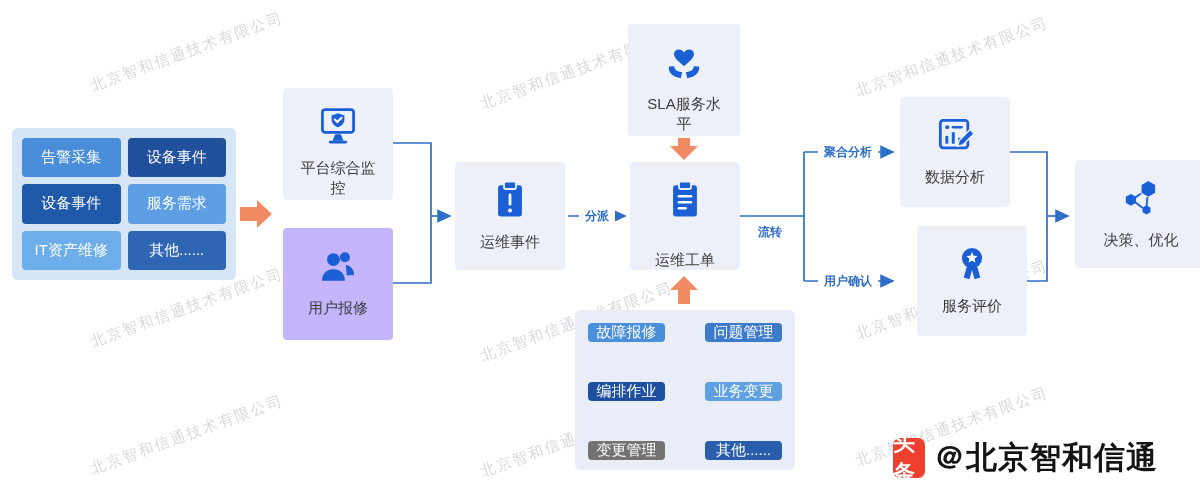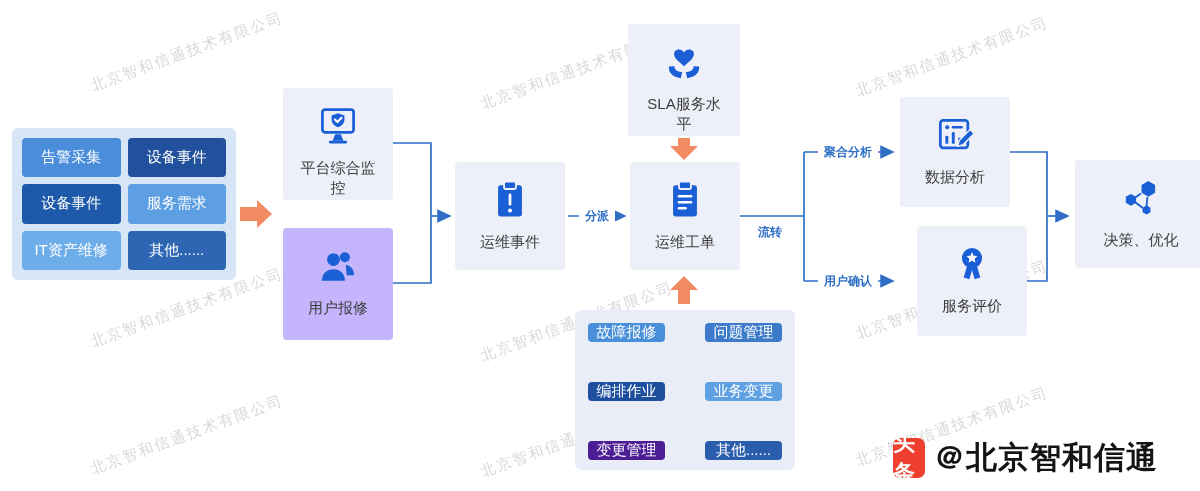--- a/index.html
+++ b/index.html
@@ -128,21 +128,21 @@
       <svg viewBox="0 0 48 48" width="44" height="44">
         <rect x="11" y="8" width="26" height="34" rx="3" fill="#1a5fd6"></rect>
         <rect x="17.5" y="4" width="13" height="8" rx="2" fill="#1a5fd6" stroke="#edf0f8" stroke-width="2"></rect>
         <rect x="22.5" y="17" width="3" height="13" rx="1.5" fill="#fff"></rect>
         <circle cx="24" cy="35.5" r="2.2" fill="#fff"></circle>
       </svg>
     </span>
     <span class="node-label">运维事件</span>
   </div>
 
-  <div class="node" style="left: 630px; top: 162px; width: 110px; height: 108px; background: rgb(237, 240, 248);">
+  <div class="node" style="left: 630px; top: 162px; width: 110px; height: 108px; background: rgb(237, 240, 248); justify-content: space-between;">
     <span class="icon">
       <svg viewBox="0 0 48 48" width="44" height="44">
         <rect x="11" y="8" width="26" height="34" rx="3" fill="#1a5fd6"></rect>
         <rect x="17.5" y="4" width="13" height="8" rx="2" fill="#1a5fd6" stroke="#edf0f8" stroke-width="2"></rect>
         <rect x="16" y="18.5" width="16" height="2.8" rx="1.4" fill="#fff"></rect>
         <rect x="16" y="25" width="16" height="2.8" rx="1.4" fill="#fff"></rect>
         <rect x="16" y="31.5" width="10" height="2.8" rx="1.4" fill="#fff"></rect>
       </svg>
     </span>
     <span class="node-label">运维工单</span>
@@ -157,21 +157,21 @@
       </svg>
     </span>
     <span class="node-label">SLA服务水平</span>
   </div>
 
   <div class="panel bottom-panel" style="background: rgb(233, 237, 248); gap: 40px;">
     <div class="tile" style="background: rgb(74, 143, 217);">故障报修</div>
     <div class="tile" style="background: rgb(61, 123, 202);">问题管理</div>
     <div class="tile" style="background: rgb(29, 79, 158);">编排作业</div>
     <div class="tile" style="background: rgb(95, 160, 226);">业务变更</div>
-    <div class="tile" style="background: #4c1d95;">变更管理</div>
+    <div class="tile" style="background: #737373;">变更管理</div>
     <div class="tile" style="background: rgb(42, 93, 171);">其他......</div>
   </div>
 
   <div class="node" style="left: 900px; top: 97px; width: 110px; height: 110px; background: rgb(237, 240, 248);">
     <span class="icon">
       <svg viewBox="0 0 48 48" width="44" height="44">
         <rect x="8" y="8" width="30" height="30" rx="3" fill="none" stroke="#1a5fd6" stroke-width="3"></rect>
         <circle cx="15.5" cy="15.5" r="2.2" fill="#1a5fd6"></circle>
         <rect x="20.5" y="14.2" width="12" height="2.6" rx="1.3" fill="#1a5fd6"></rect>
         <rect x="13.5" y="25" width="3.2" height="8.5" fill="#1a5fd6"></rect>

